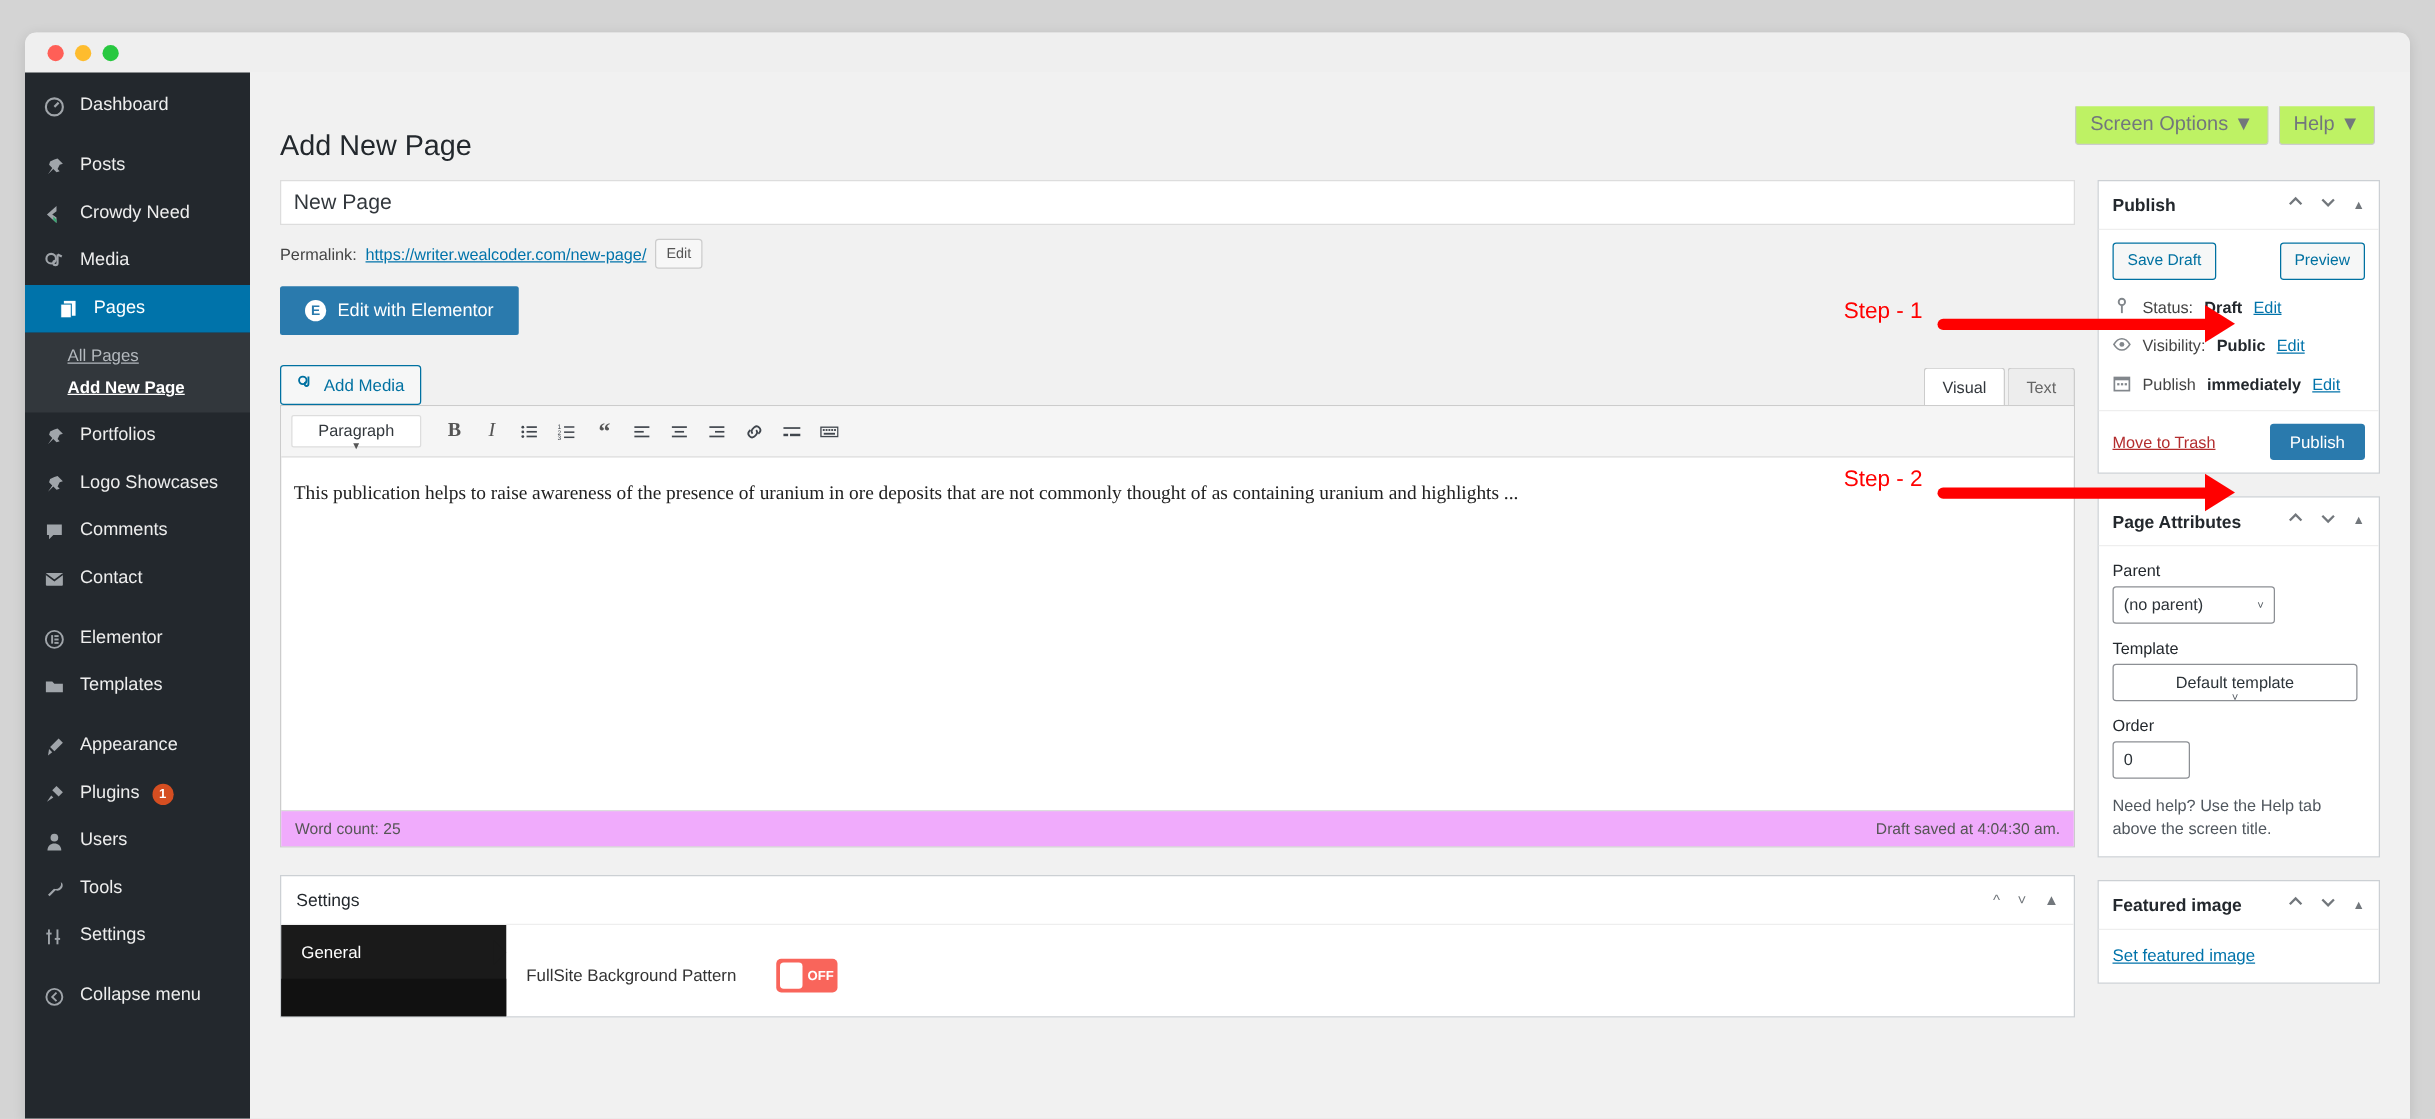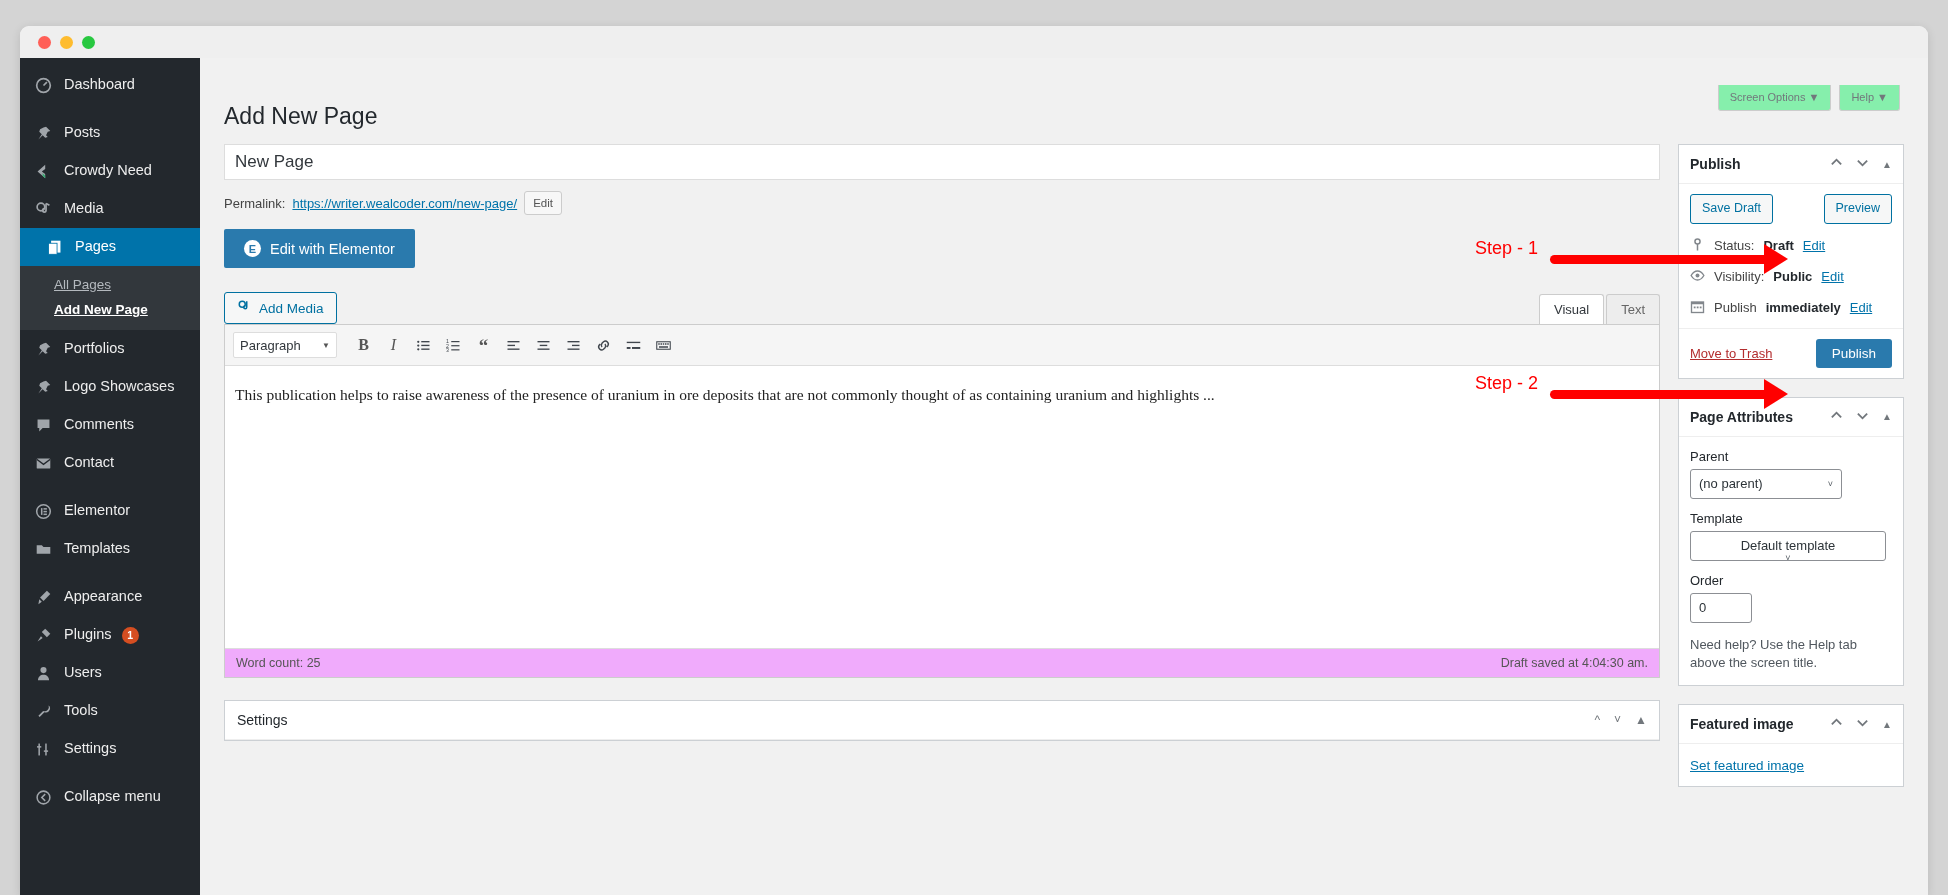--- a/index.html
+++ b/index.html
@@ -58,22 +58,22 @@
   .badge-count {
     background: #d54e21; color: #fff; font-size: 10.5px; font-weight: bold;
     border-radius: 10px; min-width: 17px; height: 17px; line-height: 17px;
     text-align: center; padding: 0 5px; display: inline-block;
   }
 
   
   .main { flex: 1; position: relative; background: #f1f1f1; padding: 0; }
   .screen-btns { position: absolute; right: 28px; top: 27px; display: flex; gap: 8px; }
   .screen-btn {
-    background: #86efac; border: 1px solid #ccc; border-top: none;
-    border-radius: 0 0 3px 3px; font-size: 11px; color: #72777c;
+    background: #bef264; border: 1px solid #ccc; border-top: none;
+    border-radius: 0 0 3px 3px; font-size: 16px; color: #72777c;
     padding: 7px 11px; line-height: 1;
   }
   .page-title { font-size: 23px; font-weight: 400; color: #23282d; padding: 45px 0 0 24px; }
 
   .content-cols { display: flex; gap: 18px; padding: 14px 24px 0 24px; }
   .col-left { flex: 1; min-width: 0; }
   .col-right { width: 226px; flex: 0 0 226px; }
 
   .title-input {
     width: 100%; height: 36px; font-size: 17px; padding: 4px 10px;
@@ -113,21 +113,21 @@
   .ed-tab.active { background: #fff; color: #32373c; border-color: #ccc; }
 
   .editor-box { border: 1px solid #ccc; background: #fff; margin-top: 0; }
   .toolbar {
     display: flex; align-items: center; gap: 3px; padding: 7px 8px;
     border-bottom: 1px solid #ddd; background: #f5f5f5;
   }
   .para-select {
     border: 1px solid #ddd; background: #fff; font-size: 13px; color: #32373c;
     padding: 4px 6px; width: 104px; height: 26px; display: flex;
-    align-items: center; justify-content: space-between; border-radius: 2px;
+    align-items: center; justify-content: space-between; border-radius: 2px; flex-direction: column;
   }
   .para-select .car { font-size: 8px; color: #555; }
   .tb-btn {
     width: 27px; height: 26px; display: flex; align-items: center; justify-content: center;
     color: #555; font-size: 14px;
   }
   .tb-btn svg { width: 15px; height: 15px; fill: #40464d; }
   .tb-sep { width: 7px; }
   .editor-area {
     min-height: 282px; padding: 17px 10px 10px 10px;
@@ -188,21 +188,21 @@
     padding: 7px 16px; border-radius: 3px;
   }
   .panel-body { padding: 12px 11px; }
   .field-label { font-size: 13px; color: #23282d; margin-bottom: 5px; }
   .select-box {
     border: 1px solid #8c8f94; background: #fff; border-radius: 3px;
     font-size: 13px; color: #2c3338; padding: 6px 8px; height: 30px;
     display: flex; align-items: center; justify-content: space-between;
     margin-bottom: 12px;
   }
-  .select-box.w-sm { width: 152px; justify-content: space-between; }
+  .select-box.w-sm { width: 130px; justify-content: space-between; }
   .select-box.w-md { width: 196px; flex-direction: column; }
   .select-box .car { font-size: 9px; color: #50575e; }
   .text-input {
     border: 1px solid #8c8f94; background: #fff; border-radius: 3px;
     font-size: 13px; color: #2c3338; padding: 6px 8px; height: 30px;
     width: 62px; display: flex; align-items: center; margin-bottom: 13px;
   }
   .help-note { font-size: 13px; color: #50575e; line-height: 1.45; }
   .featured-link { color: #0073aa; font-size: 13.5px; }
 
@@ -554,20 +554,33 @@
           
           <div class="metabox">
             <div class="metabox-head">
               <span>Settings</span>
               <span class="mh-ctrls">
                 <span>^</span>
                 <span>˅</span>
                 <span>▲</span>
               </span>
             </div>
+            <div class="settings-body">
+              <div class="settings-nav">
+                <div class="settings-nav-item active">General</div>
+                <div class="settings-nav-sep"></div>
+              </div>
+              <div class="settings-panel">
+                <div class="settings-label">FullSite Background Pattern</div>
+                <div class="toggle">
+                  <span class="knob"></span>
+                  <span class="lbl">OFF</span>
+                </div>
+              </div>
+            </div>
           </div>
         </div>
 
         <div class="col-right">
 
           <div class="panel">
             <div class="panel-head">
               <span class="panel-title">Publish</span>
               <span class="panel-ctrls">
                 <span><svg viewBox="0 0 14 14">

